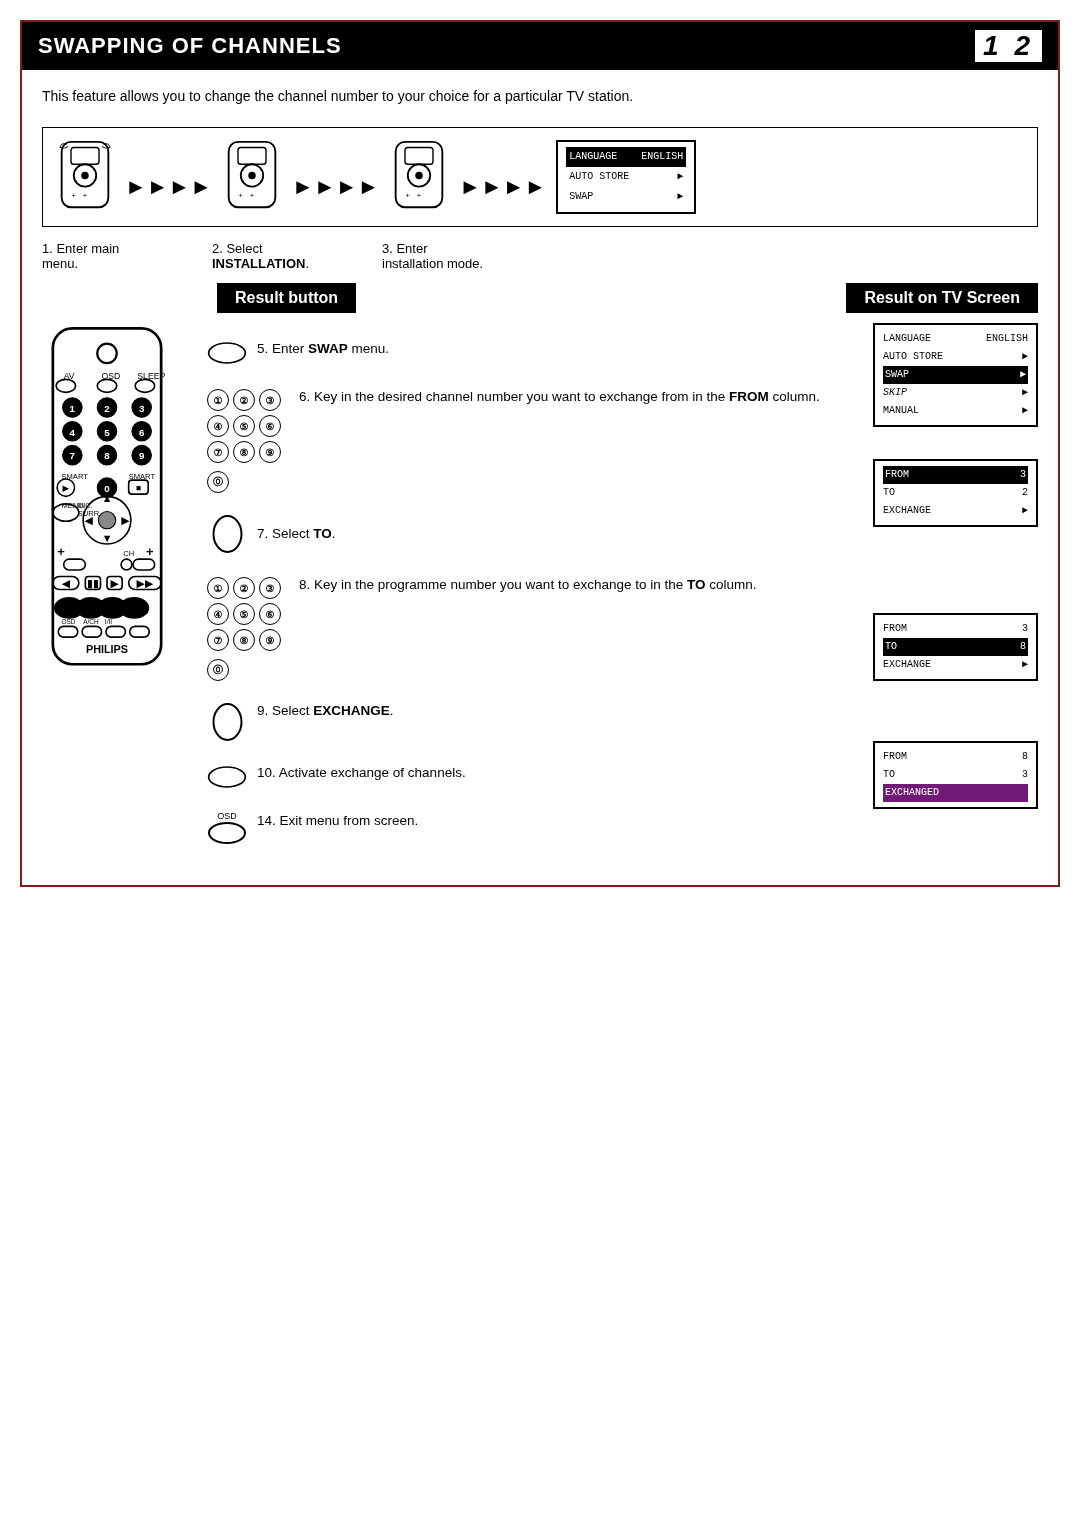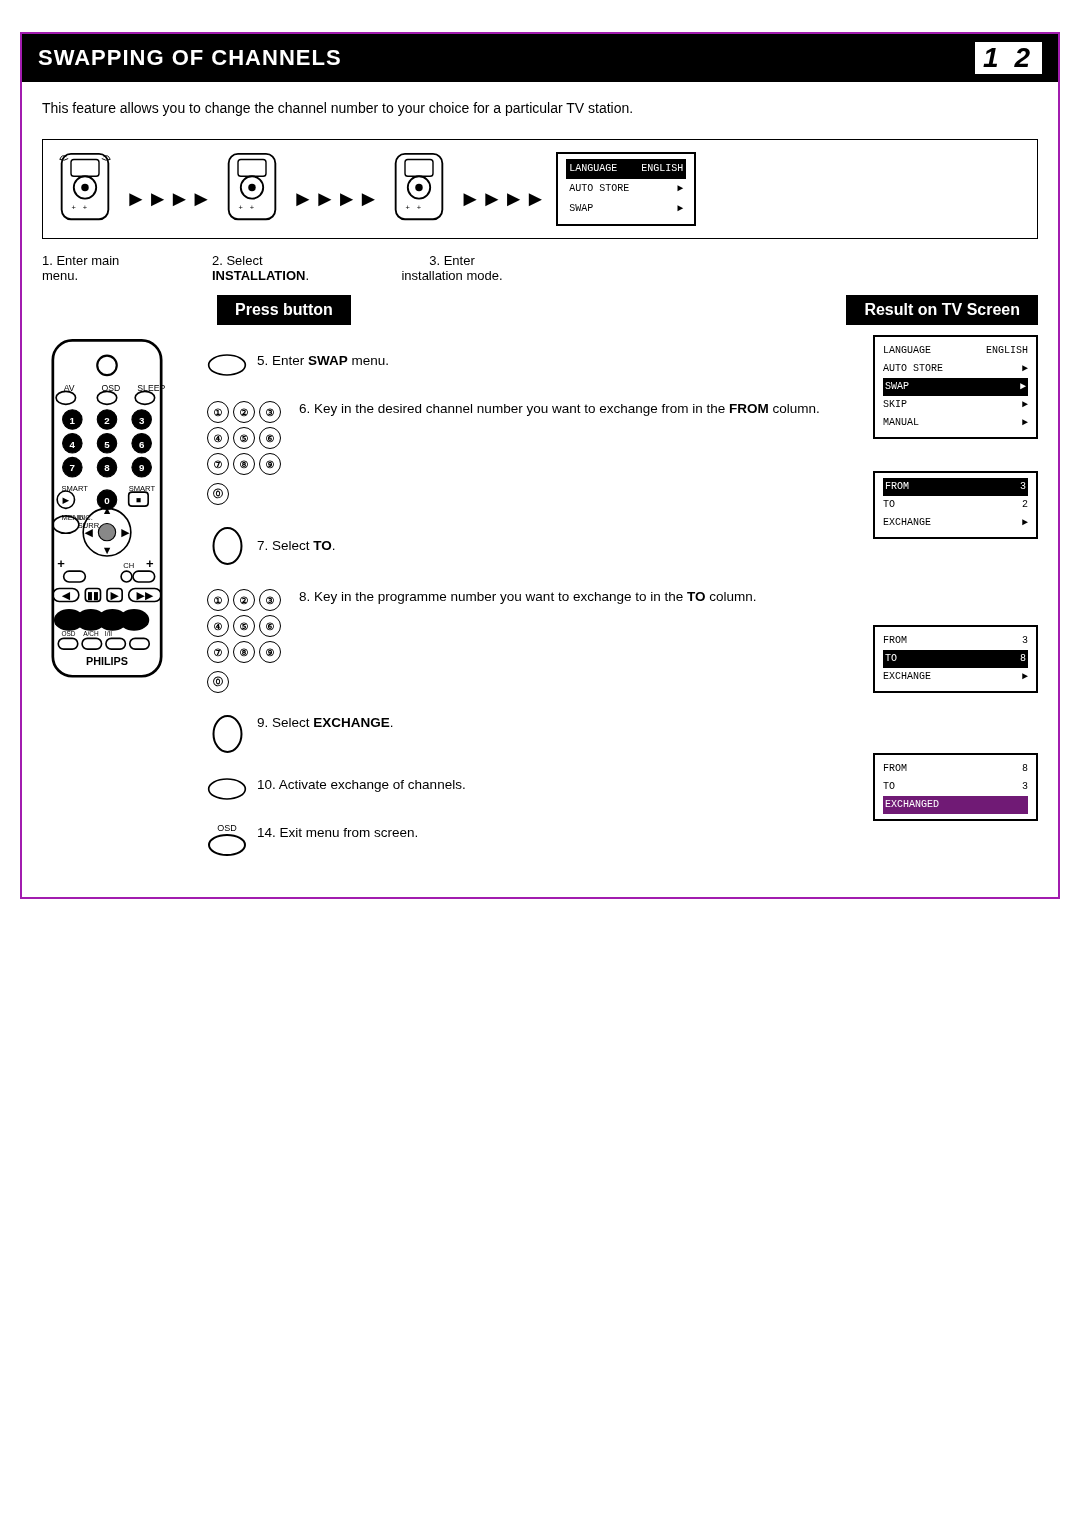--- a/index.html
+++ b/index.html
@@ -7,24 +7,24 @@
       background: #fff;
       font-family: Arial, Helvetica, sans-serif;
       font-size: 13px;
       width: 1080px;
       min-height: 1533px;
       padding: 20px;
       color: #000;
     }
 
     .page-wrapper {
-      border: 2px solid #a21caf;
+      border: 2px solid #7f1d1d;
       padding: 0;
       width: 1040px;
-      margin: 12px auto;
+      margin: 0 auto;
     }
 
     
     .page-header {
       display: flex;
       justify-content: space-between;
       align-items: center;
       background: #000;
       padding: 8px 16px;
     }
@@ -208,29 +208,29 @@
 
   <div style="display:flex; gap:0; padding: 4px 20px 12px 20px;">
     <div style="width:140px; text-align:left;">
       <span>1. Enter main<br>menu.</span>
     </div>
     <div style="width:30px;"></div>
     <div style="width:140px; text-align:left;">
       <span>2. Select<br><strong>INSTALLATION</strong>.</span>
     </div>
     <div style="width:30px;"></div>
-    <div style="width:140px; text-align:center;">
+    <div style="width:140px; text-align:left;">
       <span>3. Enter<br>installation mode.</span>
     </div>
   </div>
 
   <div style="display:flex; justify-content:space-between; padding: 0 20px 10px 20px; align-items:center;">
     <div style="width:155px;"></div>
     <div style="flex:1; display:flex; justify-content:flex-start; padding-left:20px;">
-      <div class="press-button-header">Press button</div>
+      <div class="press-button-header">Result button</div>
     </div>
     <div>
       <div class="result-header">Result on TV Screen</div>
     </div>
   </div>
 
   <div style="display:flex; padding: 0 20px 20px 20px; gap:10px;">
 
     <div style="width:145px; flex-shrink:0;">
       <svg viewBox="0 0 120 320" width="130">
@@ -436,21 +436,21 @@
               <span>ENGLISH</span>
           </div>
           <div style="display:flex;justify-content:space-between;">
             <span>AUTO STORE</span>
               <span>►</span>
           </div>
           <div style="display:flex;justify-content:space-between;background:#000;color:#fff;padding:0 2px;">
             <span>SWAP</span>
               <span>►</span>
           </div>
-          <div style="display:flex;justify-content:space-between;">
+          <div style="display:flex;justify-content:space-between;font-style:italic;">
             <span>SKIP</span>
               <span>►</span>
           </div>
           <div style="display:flex;justify-content:space-between;">
             <span>MANUAL</span>
               <span>►</span>
           </div>
         </div>
       </div>
 

